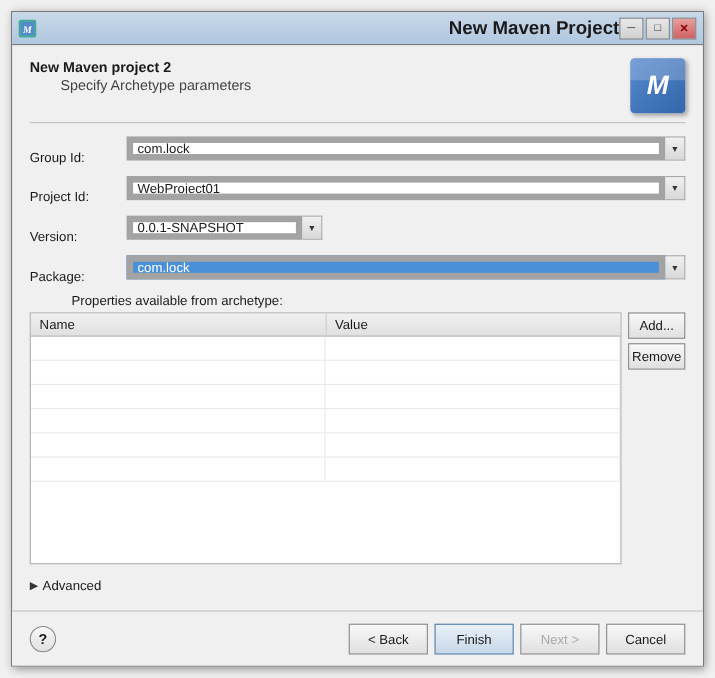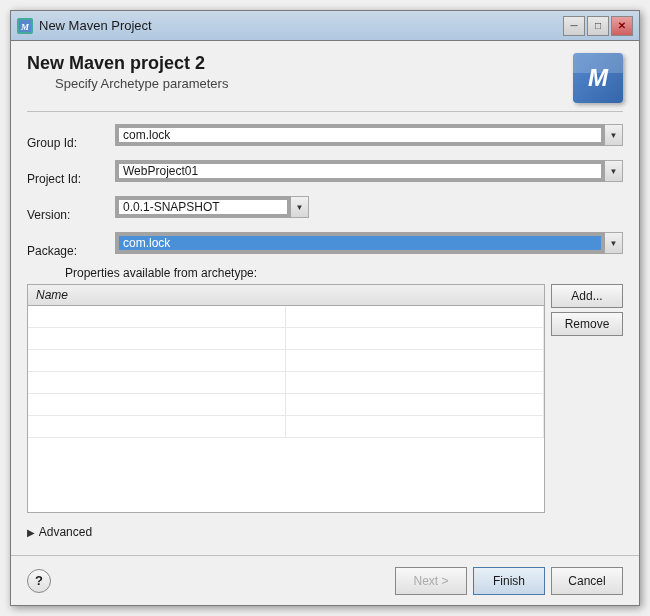--- a/index.html
+++ b/index.html
@@ -45,23 +45,24 @@
       display: flex;
       align-items: center;
       justify-content: center;
       font-size: 9px;
       color: white;
       font-weight: bold;
     }
 
     .title-bar-text {
       flex: 1;
-      font-size: 13px;
-      color: #1a1a1a;
-      font-weight: normal;
+      font-size: 17px;
+      color: #1a1a1a;
+      font-weight: bold;
+      text-align: right;
     }
 
     .title-bar-buttons {
       display: flex;
       gap: 2px;
     }
 
     .title-btn {
       width: 22px;
       height: 20px;
@@ -96,21 +97,21 @@
       margin-bottom: 8px;
       border-bottom: 1px solid #c0c0c0;
       padding-bottom: 8px;
     }
 
     .header-text {
       flex: 1;
     }
 
     .header-title {
-      font-size: 18px;
+      font-size: 13px;
       font-weight: bold;
       color: #1a1a1a;
       margin-bottom: 2px;
     }
 
     .header-subtitle {
       font-size: 13px;
       color: #444;
       margin-left: 28px;
     }
@@ -151,21 +152,21 @@
 
     .form-label {
       font-size: 12px;
       color: #1a1a1a;
       text-align: left;
       margin-top: 16px;
     }
 
     .form-input {
       height: 22px;
-      border: 4px solid #a3a3a3;
+      border: 6px solid #a3a3a3;
       background: white;
       padding: 0 4px;
       font-size: 12px;
       color: #1a1a1a;
       width: 100%;
     }
 
     .form-input-with-btn {
       display: flex;
       align-items: center;
@@ -227,21 +228,20 @@
       background: linear-gradient(to bottom, #f0f0f0, #e0e0e0);
       border-bottom: 1px solid #aaa;
     }
 
     .table-header-cell {
       padding: 3px 8px;
       font-size: 12px;
       color: #1a1a1a;
       border-right: 1px solid #ccc;
       flex: 1;
-      font-style: italic;
     }
 
     .table-header-cell:last-child {
       border-right: none;
     }
 
     .table-body {
       height: calc(100% - 24px);
       overflow-y: auto;
     }
@@ -261,21 +261,21 @@
     }
 
     .table-buttons {
       display: flex;
       flex-direction: column;
       gap: 4px;
       flex-shrink: 0;
     }
 
     .table-btn {
-      width: 72px;
+      width: 52px;
       height: 24px;
       border: 1px solid #888;
       background: linear-gradient(to bottom, #f8f8f8, #e0e0e0);
       cursor: pointer;
       font-size: 12px;
       color: #1a1a1a;
       display: flex;
       align-items: center;
       justify-content: center;
     }
@@ -396,36 +396,37 @@
       </div>
 
       <span class="form-label">Project Id:</span>
       <div class="form-input-with-btn">
         <input class="form-input" type="text" value="WebProject01" style="">
         <div class="dropdown-btn">▼</div>
       </div>
 
       <span class="form-label">Version:</span>
       <div class="version-row form-input-with-btn">
-        <input class="form-input" type="text" style="width: 176px; flex: 0 0 auto;" value="0.0.1-SNAPSHOT">
+        <input class="form-input" type="text" style="width: 160px; flex: 0 0 auto;" value="0.0.1-SNAPSHOT">
         <div class="dropdown-btn">▼</div>
       </div>
 
       <span class="form-label">Package:</span>
       <div class="form-input-with-btn">
         <input class="form-input package-input-selected" type="text" value="com.lock" style="">
         <div class="dropdown-btn">▼</div>
       </div>
     </div>
 
     <div class="properties-label">Properties available from archetype:</div>
     <div class="properties-section">
       <div class="table-container">
         <div class="table-header">
           <div class="table-header-cell">Name</div>
+          <div class="table-header-cell">Value</div>
         </div>
         <div class="table-body">
 
           <div class="table-row">
             <div class="table-cell"></div>
             <div class="table-cell"></div>
           </div>
           <div class="table-row">
             <div class="table-cell"></div>
             <div class="table-cell"></div>
@@ -459,18 +460,19 @@
         <span class="advanced-arrow">▶</span>
         <span>Advanced</span>
       </div>
     </div>
   </div>
 
   <div class="bottom-bar">
     <button class="help-btn">?</button>
     <div class="spacer"></div>
     <div class="nav-buttons">
+      <button class="nav-btn">&lt; Back</button>
+      <button class="nav-btn finish">Finish</button>
       <button class="nav-btn disabled">Next &gt;</button>
-      <button class="nav-btn finish">Finish</button>
       <button class="nav-btn">Cancel</button>
     </div>
   </div>
 </div>
 
 </body></html>

